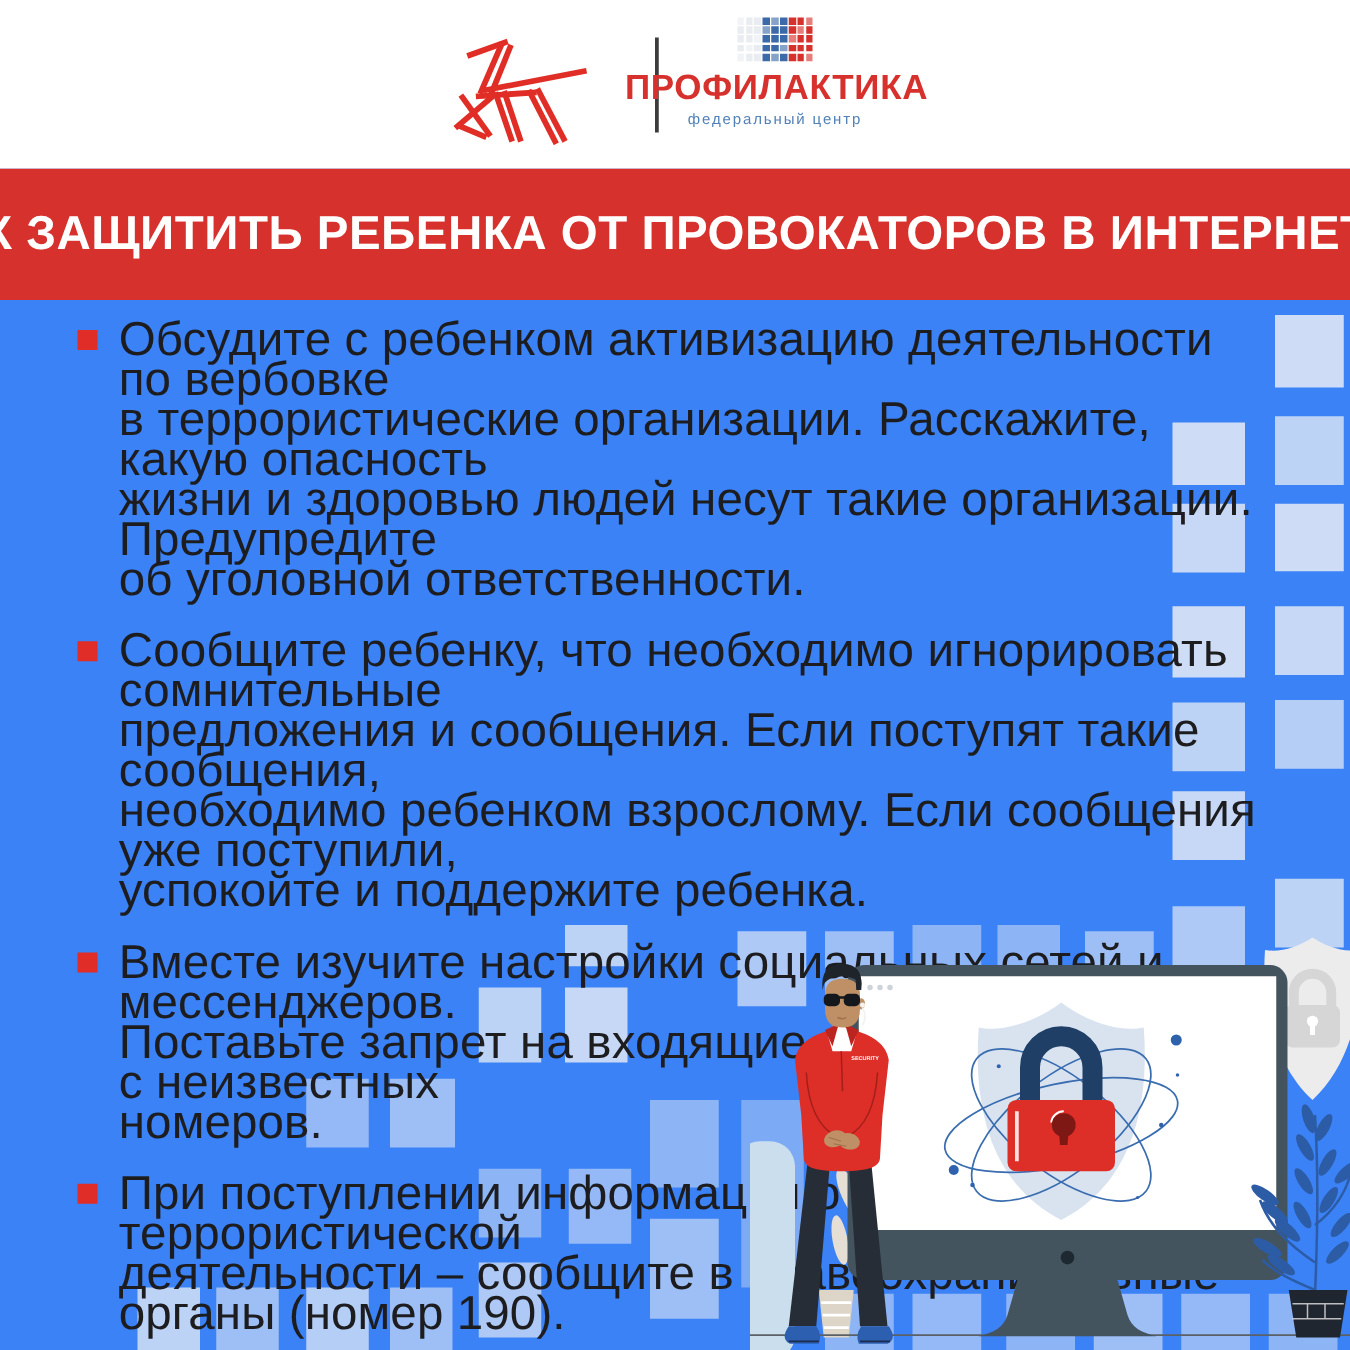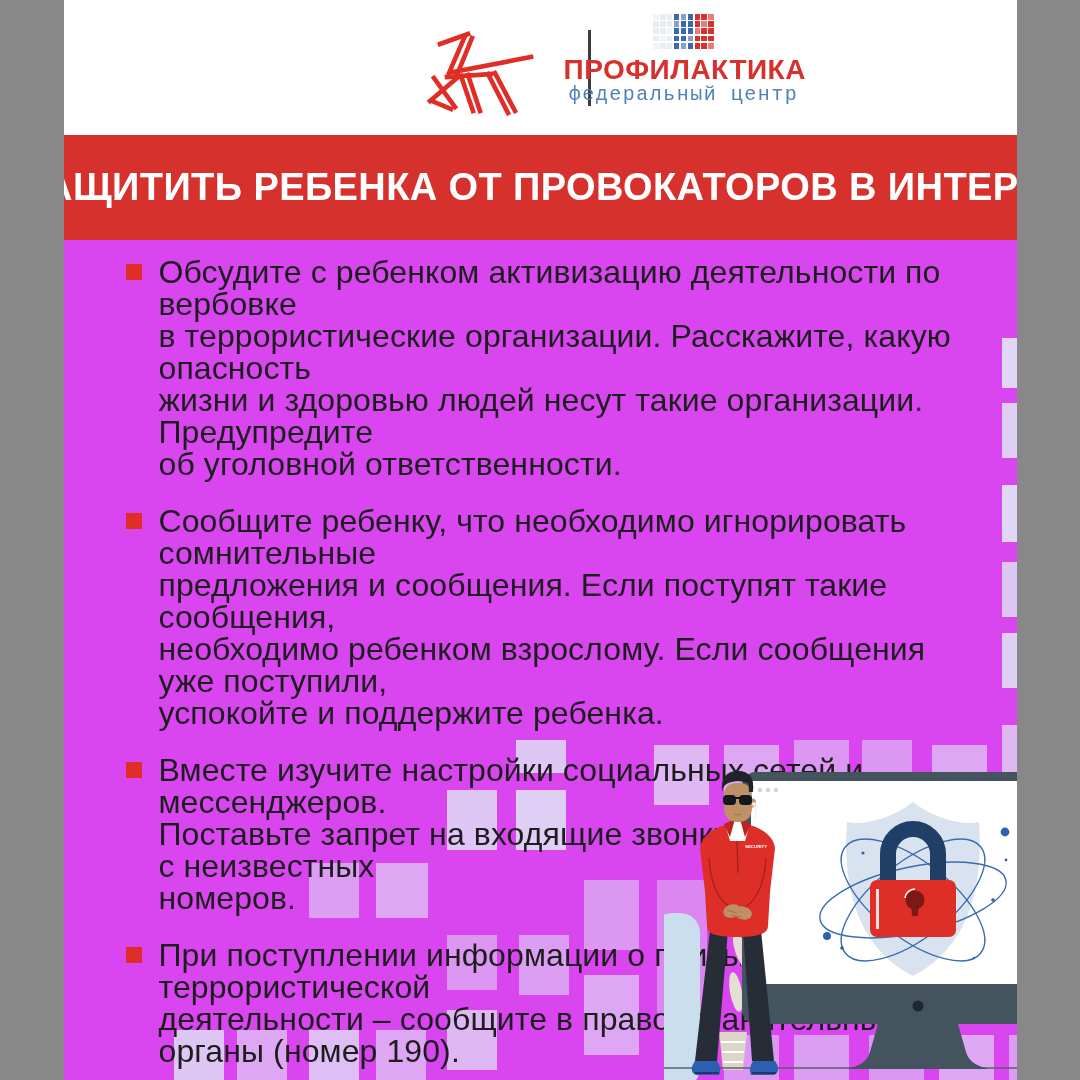--- a/index.html
+++ b/index.html
@@ -1,44 +1,44 @@
 <!DOCTYPE html>
 <html><head>
 <meta charset="utf-8">
 <style>
   html,body{margin:0;padding:0;background:#888;}
   .poster{
-    position:relative;width:953px;height:1080px;margin:0 auto;
-    background:#d946ef;overflow:hidden;
+    position:relative;width:1080px;height:1080px;margin:0 auto;
+    background:#3b82f6;overflow:hidden;
     font-family:"Liberation Sans",sans-serif;
   }
   
   .tiles{position:absolute;inset:0;z-index:0;}
   .tile{position:absolute;background:#dfe7f5;}
 
   
   .header{position:relative;height:135px;z-index:2;background:#fff;}
   .chair-logo{position:absolute;left:356px;top:20px;}
   .divider{position:absolute;left:524px;top:30px;width:3px;height:76px;background:#3c3c3e;}
   .brand{position:absolute;left:500px;top:14px;width:240px;text-align:center;}
   .pixel-grid{display:grid;grid-template-columns:repeat(9,5.5px);grid-auto-rows:5.8px;gap:1.4px;
     width:max-content;margin:0 auto 6px auto;}
   .brand-name{font-size:28px;font-weight:bold;color:#d6312c;letter-spacing:.5px;line-height:30px;}
-  .brand-subtitle{font-size:20px;color:#5181b8;letter-spacing:1.5px;line-height:20px;font-family:Liberation Mono, monospace;}
+  .brand-subtitle{font-size:12px;color:#5181b8;letter-spacing:1.5px;line-height:20px;}
 
   
   .title-bar{position:relative;z-index:2;height:105px;background:#d6312c;
     display:flex;align-items:center;justify-content:center;}
   .title-bar h1{margin:0;color:#fff;font-size:38px;font-weight:bold;letter-spacing:.4px;white-space:nowrap;}
 
   
   .content{position:relative;z-index:1;padding:16px 60px 0 62px;}
   .bullet{display:flex;gap:17px;margin-bottom:25px;}
   .sq{flex:none;width:16px;height:16px;background:#e02d27;margin-top:8px;}
-  .bullet-text{font-size:32px;line-height:32px;color:#1d1d1f;white-space:pre-line;letter-spacing:.1px;}
+  .bullet-text{font-size:38px;line-height:32px;color:#1d1d1f;white-space:pre-line;letter-spacing:.1px;}
 
   
   .note-box{position:absolute;z-index:3;left:62px;top:881px;width:556px;height:147px;
     background:#bcd7ec;border-radius:22px;}
   .exclaim{position:absolute;left:28px;top:33px;width:20px;}
   .exclaim .bar{width:20px;height:58px;background:#e02d27;}
   .exclaim .dot{width:20px;height:17px;background:#e02d27;margin-top:9px;}
   .note-text{position:absolute;left:74px;top:28px;width:470px;
     font-size:24px;font-weight:bold;line-height:33px;color:#2b5d9d;white-space:pre-line;}
 

